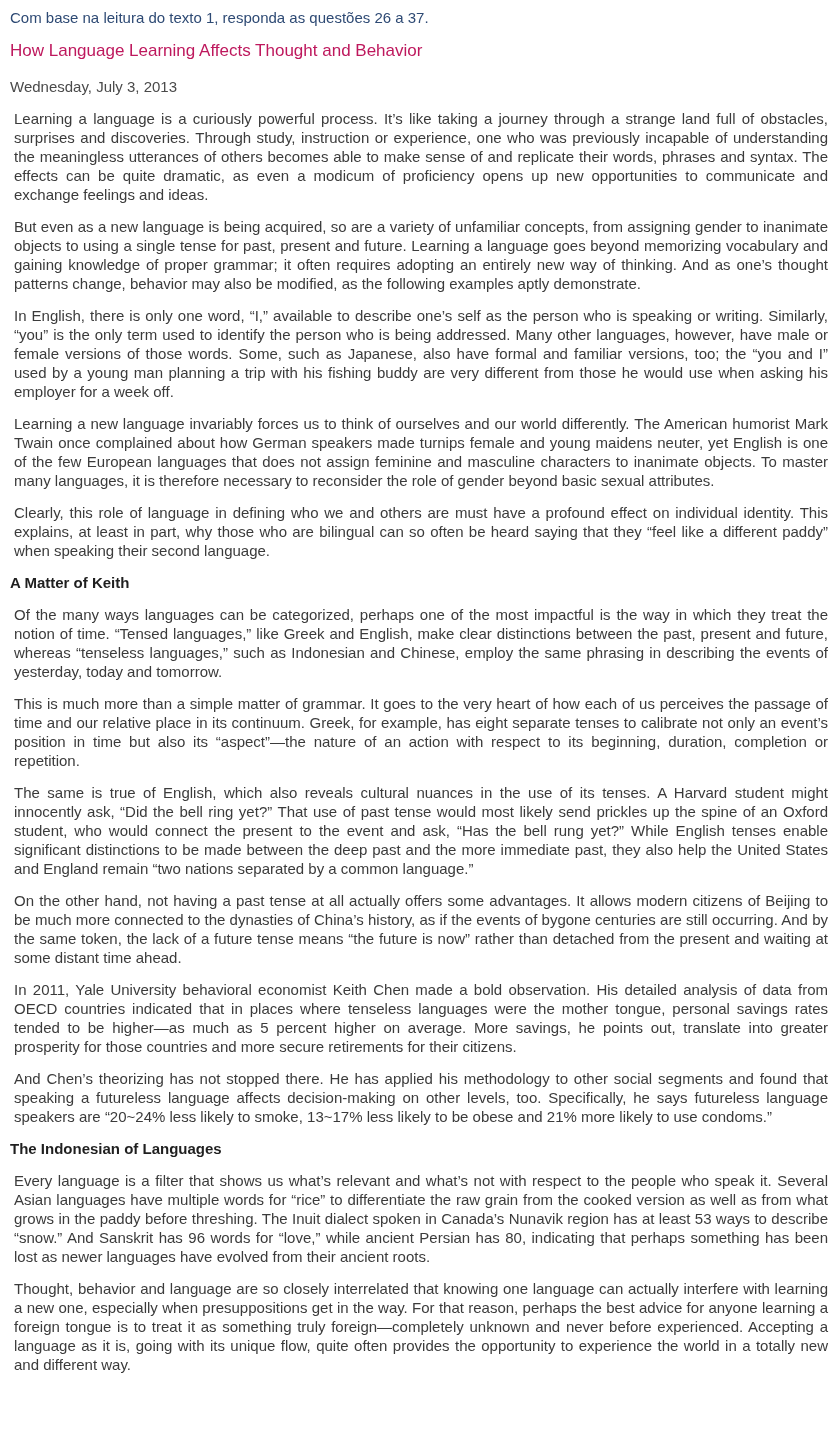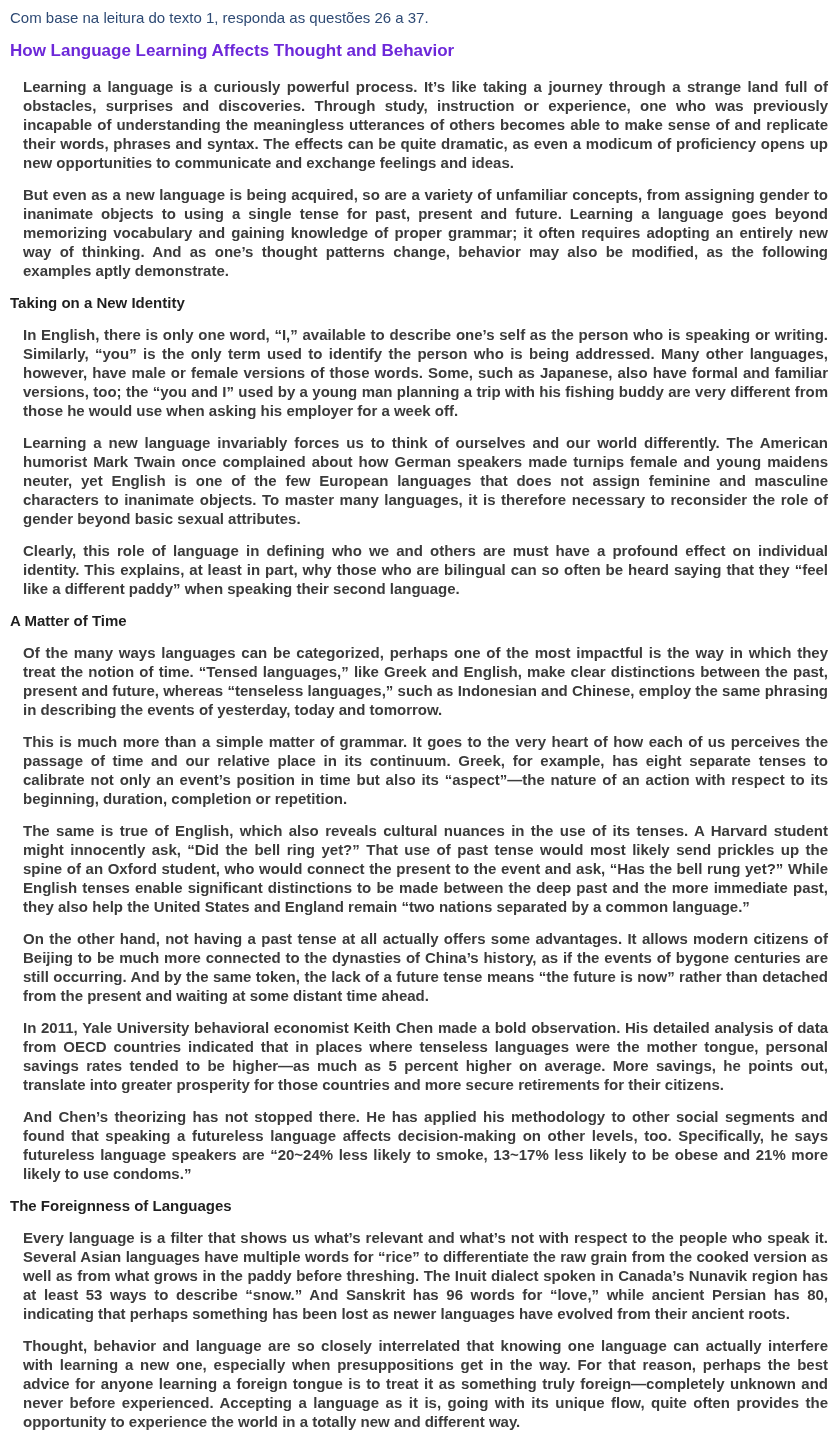--- a/index.html
+++ b/index.html
@@ -25,70 +25,69 @@
   }
   .instruction {
     color: var(--navy);
     font-size: 15px;
     line-height: 19px;
     margin: 0 0 13px 0;
   }
   .doc-title {
     font-size: 17px;
     line-height: 21px;
-    font-weight: bold;
-    color: #6d28d9;
+    font-weight: normal;
+    color: #be185d;
     margin: 2px 0 16px 0;
   }
   .doc-date {
     color: #4a4a4a;
     font-size: 15px;
     line-height: 19px;
     margin: 0 0 13px 0;
   }
   .doc-body p.paragraph {
     font-size: 15px;
     line-height: 19px;
     color: var(--body-text);
     text-align: justify;
-    margin: 0 0 13px 13px;
-    font-weight: bold;
+    margin: 0 0 13px 4px;
   }
   .doc-body h3.section-heading {
     font-size: 15px;
     line-height: 19px;
     font-weight: bold;
     color: var(--heading-text);
     margin: 0 0 13px 0;
   }
   .doc-body .tight {
     margin-bottom: 1px;
   }
 </style>
 </head>
 <body style="--navy: #2e4a74; --body-text: #3b3b3b; --heading-text: #1f1f1f; background: rgb(255, 255, 255);">
 
 <div class="page">
   <p class="instruction">Com base na leitura do texto 1, responda as questões 26 a 37.</p>
 
   <h1 class="doc-title">How Language Learning Affects Thought and Behavior</h1>
 
+  <p class="doc-date">Wednesday, July 3, 2013</p>
 
   <div class="doc-body">
       <p class="paragraph">Learning a language is a curiously powerful process. It’s like taking a journey through a strange land full of obstacles, surprises and discoveries. Through study, instruction or experience, one who was previously incapable of understanding the meaningless utterances of others becomes able to make sense of and replicate their words, phrases and syntax. The effects can be quite dramatic, as even a modicum of proficiency opens up new opportunities to communicate and exchange feelings and ideas.</p>
       <p class="paragraph">But even as a new language is being acquired, so are a variety of unfamiliar concepts, from assigning gender to inanimate objects to using a single tense for past, present and future. Learning a language goes beyond memorizing vocabulary and gaining knowledge of proper grammar; it often requires adopting an entirely new way of thinking. And as one’s thought patterns change, behavior may also be modified, as the following examples aptly demonstrate.</p>
-      <h3 class="section-heading">Taking on a New Identity</h3>
       <p class="paragraph">In English, there is only one word, “I,” available to describe one’s self as the person who is speaking or writing. Similarly, “you” is the only term used to identify the person who is being addressed. Many other languages, however, have male or female versions of those words. Some, such as Japanese, also have formal and familiar versions, too; the “you and I” used by a young man planning a trip with his fishing buddy are very different from those he would use when asking his employer for a week off.</p>
       <p class="paragraph">Learning a new language invariably forces us to think of ourselves and our world differently. The American humorist Mark Twain once complained about how German speakers made turnips female and young maidens neuter, yet English is one of the few European languages that does not assign feminine and masculine characters to inanimate objects. To master many languages, it is therefore necessary to reconsider the role of gender beyond basic sexual attributes.</p>
       <p class="paragraph">Clearly, this role of language in defining who we and others are must have a profound effect on individual identity. This explains, at least in part, why those who are bilingual can so often be heard saying that they “feel like a different paddy” when speaking their second language.</p>
-      <h3 class="section-heading tight">A Matter of Time</h3>
+      <h3 class="section-heading tight">A Matter of Keith</h3>
       <p class="paragraph">Of the many ways languages can be categorized, perhaps one of the most impactful is the way in which they treat the notion of time. “Tensed languages,” like Greek and English, make clear distinctions between the past, present and future, whereas “tenseless languages,” such as Indonesian and Chinese, employ the same phrasing in describing the events of yesterday, today and tomorrow.</p>
       <p class="paragraph">This is much more than a simple matter of grammar. It goes to the very heart of how each of us perceives the passage of time and our relative place in its continuum. Greek, for example, has eight separate tenses to calibrate not only an event’s position in time but also its “aspect”—the nature of an action with respect to its beginning, duration, completion or repetition.</p>
       <p class="paragraph">The same is true of English, which also reveals cultural nuances in the use of its tenses. A Harvard student might innocently ask, “Did the bell ring yet?” That use of past tense would most likely send prickles up the spine of an Oxford student, who would connect the present to the event and ask, “Has the bell rung yet?” While English tenses enable significant distinctions to be made between the deep past and the more immediate past, they also help the United States and England remain “two nations separated by a common language.”</p>
       <p class="paragraph tight">On the other hand, not having a past tense at all actually offers some advantages. It allows modern citizens of Beijing to be much more connected to the dynasties of China’s history, as if the events of bygone centuries are still occurring. And by the same token, the lack of a future tense means “the future is now” rather than detached from the present and waiting at some distant time ahead.</p>
       <p class="paragraph">In 2011, Yale University behavioral economist Keith Chen made a bold observation. His detailed analysis of data from OECD countries indicated that in places where tenseless languages were the mother tongue, personal savings rates tended to be higher—as much as 5 percent higher on average. More savings, he points out, translate into greater prosperity for those countries and more secure retirements for their citizens.</p>
       <p class="paragraph">And Chen’s theorizing has not stopped there. He has applied his methodology to other social segments and found that speaking a futureless language affects decision-making on other levels, too. Specifically, he says futureless language speakers are “20~24% less likely to smoke, 13~17% less likely to be obese and 21% more likely to use condoms.”</p>
-      <h3 class="section-heading">The Foreignness of Languages</h3>
+      <h3 class="section-heading">The Indonesian of Languages</h3>
       <p class="paragraph">Every language is a filter that shows us what’s relevant and what’s not with respect to the people who speak it. Several Asian languages have multiple words for “rice” to differentiate the raw grain from the cooked version as well as from what grows in the paddy before threshing. The Inuit dialect spoken in Canada’s Nunavik region has at least 53 ways to describe “snow.” And Sanskrit has 96 words for “love,” while ancient Persian has 80, indicating that perhaps something has been lost as newer languages have evolved from their ancient roots.</p>
       <p class="paragraph">Thought, behavior and language are so closely interrelated that knowing one language can actually interfere with learning a new one, especially when presuppositions get in the way. For that reason, perhaps the best advice for anyone learning a foreign tongue is to treat it as something truly foreign—completely unknown and never before experienced. Accepting a language as it is, going with its unique flow, quite often provides the opportunity to experience the world in a totally new and different way.</p>
     </div>
 
 </div>
 
 </body></html>

